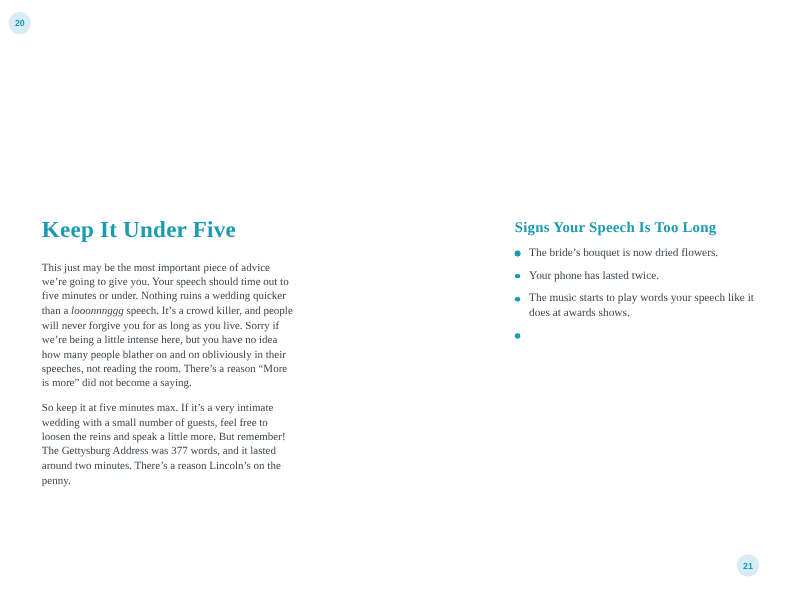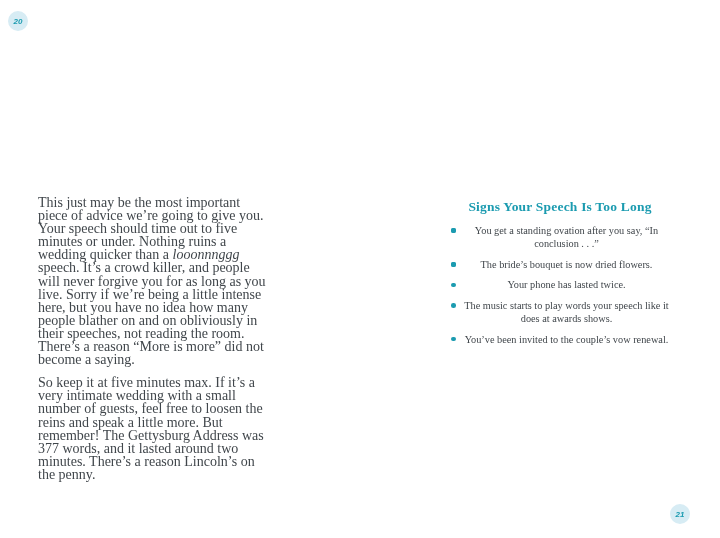--- a/index.html
+++ b/index.html
@@ -21,53 +21,51 @@
     height: 20px;
     border-radius: 50%;
     background: var(--badge-background, #d7ecf4);
     color: var(--accent-teal, #1b9bb0);
     font-size: 8px;
     font-weight: bold;
     display: flex;
     align-items: center;
     justify-content: center;
     font-family: "Liberation Sans", sans-serif;
-    font-style: italic;
   }
   .badge-left  { left: 8px;  top: 11px; }
   .badge-right { left: 670px; top: 504px; }
 
   .left-col {
     position: absolute;
     left: 38px;
     top: 196px;
     width: 230px;
   }
   .left-col h1 {
     margin: 0 0 16px 0;
     font-size: 21px;
     line-height: 1.2;
     font-weight: 600;
     color: var(--accent-teal, #1b9bb0);
     letter-spacing: 0.2px;
   }
   .left-col p {
     margin: 0 0 10px 0;
-    font-size: 14px;
+    font-size: 10px;
     line-height: 13.1px;
     color: var(--body-text, #40464b);
   }
   .left-col p em { font-style: italic; }
 
   .right-col {
     position: absolute;
-    left: 451px;
+    left: 468px;
     top: 199px;
     width: 218px;
-    text-align: center;
   }
   .right-col h2 {
     margin: 0 0 9px 0;
     font-size: 13.5px;
     line-height: 1.2;
     font-weight: 700;
     color: var(--accent-teal, #1b9bb0);
     letter-spacing: 0.2px;
   }
   .right-col ul {
@@ -94,32 +92,33 @@
   }
 </style>
 </head>
 <body>
 
 <div class="spread">
 
   <div class="badge badge-left">20</div>
 
   <div class="left-col">
+    <h1>Keep It Under Five</h1>
     <p><span>This just may be the most important piece of advice we’re going to give you. Your speech should time out to five minutes or under. Nothing ruins a wedding quicker than a </span><em>looonnnggg</em><span> speech. It’s a crowd killer, and people will never forgive you for as long as you live. Sorry if we’re being a little intense here, but you have no idea how many people blather on and on obliviously in their speeches, not reading the room. There’s a reason “More is more” did not become a saying.</span></p>
     <p>So keep it at five minutes max. If it’s a very intimate wedding with a small number of guests, feel free to loosen the reins and speak a little more. But remember! The Gettysburg Address was 377 words, and it lasted around two minutes. There’s a reason Lincoln’s on the penny.</p>
   </div>
 
   <div class="right-col">
     <h2>Signs Your Speech Is Too Long</h2>
     <ul>
       <li><span class="dot"></span></li>
-      <li><span class="dot"></span><span class="li-text">You get a standing ovation after you say, “In conclusion . . .”</span></li>
+      <li><span class="dot"></span></li>
       <li><span class="dot"></span></li>
       <li><span class="dot"></span><span class="li-text">The bride’s bouquet is now dried flowers.</span></li>
       <li><span class="dot"></span><span class="li-text">Your phone has lasted twice.</span></li>
       <li><span class="dot"></span><span class="li-text">The music starts to play words your speech like it does at awards shows.</span></li>
-      <li><span class="dot"></span><span class="li-text">You’ve been invited to the couple’s vow renewal.</span></li>
+      <li><span class="dot"></span></li>
     </ul>
   </div>
 
   <div class="badge badge-right">21</div>
 
 </div>
 
 </body></html>

